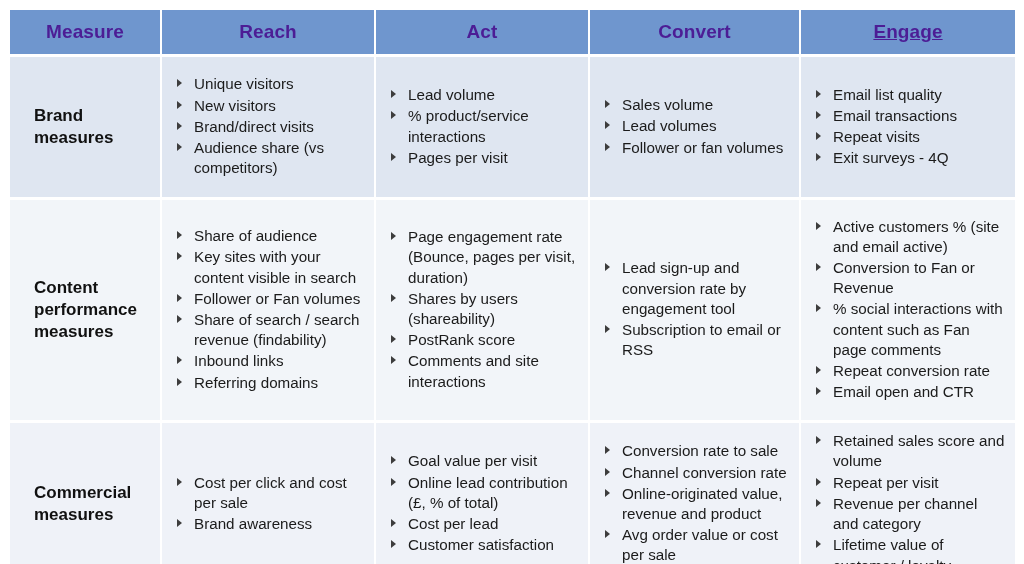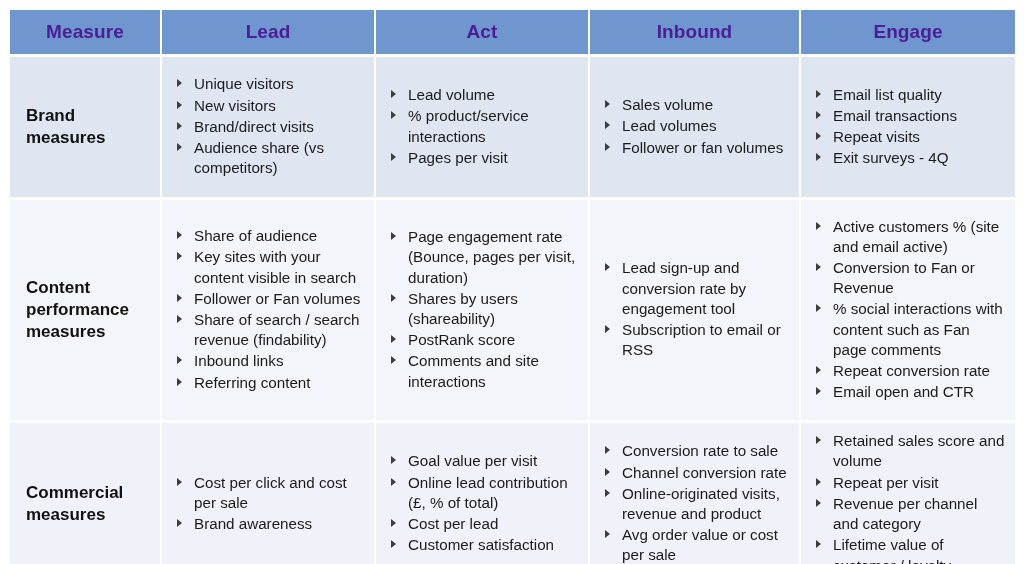--- a/index.html
+++ b/index.html
@@ -33,21 +33,21 @@
     background: #6f96ce;
     color: #4c1d95;
     font-size: 19px;
     font-weight: bold;
     text-align: center;
     height: 44px;
     padding: 0;
     border-right: 2px solid #ffffff;
     letter-spacing: 0.1px;
   }
-  thead th:last-child { border-right: none; }
+  thead th:last-child { border-right: none; text-decoration: underline; }
 
   tbody tr.row-1 td { background: #dfe6f1; }
   tbody tr.row-2 td { background: #f2f5f9; }
   tbody tr.row-3 td { background: #eff2f8; }
 
   tbody td {
     vertical-align: middle;
     padding: 6px 4px 6px 4px;
     border-right: 2px solid #ffffff;
     border-top: 3px solid #ffffff;
@@ -55,21 +55,21 @@
   tbody td:last-child { border-right: none; }
 
   tbody tr.row-1 td { height: 128px; }
   tbody tr.row-2 td { height: 208px; }
   tbody tr.row-3 td { height: 150px; }
 
   td.rowlabel {
     font-size: 17px;
     font-weight: bold;
     color: #111111;
-    padding-left: 16px;
+    padding-left: 24px;
     line-height: 1.28;
     vertical-align: middle;
   }
 
   ul.bullets {
     margin: 0;
     padding: 0 6px 0 10px;
     list-style: none;
   }
   ul.bullets li {
@@ -98,23 +98,23 @@
   <colgroup>
     <col class="c-measure">
       <col class="c-reach">
       <col class="c-act">
       <col class="c-convert">
       <col class="c-engage">
   </colgroup>
   <thead>
     <tr>
       <th>Measure</th>
-      <th>Lead</th>
+      <th>Reach</th>
       <th>Act</th>
-      <th>Inbound</th>
+      <th>Convert</th>
       <th>Engage</th>
     </tr>
   </thead>
   <tbody>
     <tr class="row-1">
       <td class="rowlabel">Brand measures</td>
       <td>
           <ul class="bullets">
             <li><span class="tri"></span><span>Unique visitors</span></li>
             <li><span class="tri"></span><span>New visitors</span></li>
@@ -147,21 +147,21 @@
     </tr>
     <tr class="row-2">
       <td class="rowlabel">Content performance measures</td>
       <td>
           <ul class="bullets">
             <li><span class="tri"></span><span>Share of audience</span></li>
             <li><span class="tri"></span><span>Key sites with your content visible in search</span></li>
             <li><span class="tri"></span><span>Follower or Fan volumes</span></li>
             <li><span class="tri"></span><span>Share of search / search revenue (findability)</span></li>
             <li><span class="tri"></span><span>Inbound links</span></li>
-            <li><span class="tri"></span><span>Referring content</span></li>
+            <li><span class="tri"></span><span>Referring domains</span></li>
           </ul>
         </td>
       <td>
           <ul class="bullets">
             <li><span class="tri"></span><span>Page engagement rate (Bounce, pages per visit, duration)</span></li>
             <li><span class="tri"></span><span>Shares by users (shareability)</span></li>
             <li><span class="tri"></span><span>PostRank score</span></li>
             <li><span class="tri"></span><span>Comments and site interactions</span></li>
           </ul>
         </td>
@@ -194,21 +194,21 @@
             <li><span class="tri"></span><span>Goal value per visit</span></li>
             <li><span class="tri"></span><span>Online lead contribution (£, % of total)</span></li>
             <li><span class="tri"></span><span>Cost per lead</span></li>
             <li><span class="tri"></span><span>Customer satisfaction</span></li>
           </ul>
         </td>
       <td>
           <ul class="bullets">
             <li><span class="tri"></span><span>Conversion rate to sale</span></li>
             <li><span class="tri"></span><span>Channel conversion rate</span></li>
-            <li><span class="tri"></span><span>Online-originated visits, revenue and product</span></li>
+            <li><span class="tri"></span><span>Online-originated value, revenue and product</span></li>
             <li><span class="tri"></span><span>Avg order value or cost per sale</span></li>
           </ul>
         </td>
       <td>
           <ul class="bullets">
             <li><span class="tri"></span><span>Retained sales score and volume</span></li>
             <li><span class="tri"></span><span>Repeat per visit</span></li>
             <li><span class="tri"></span><span>Revenue per channel and category</span></li>
             <li><span class="tri"></span><span>Lifetime value of customer / loyalty</span></li>
           </ul>

